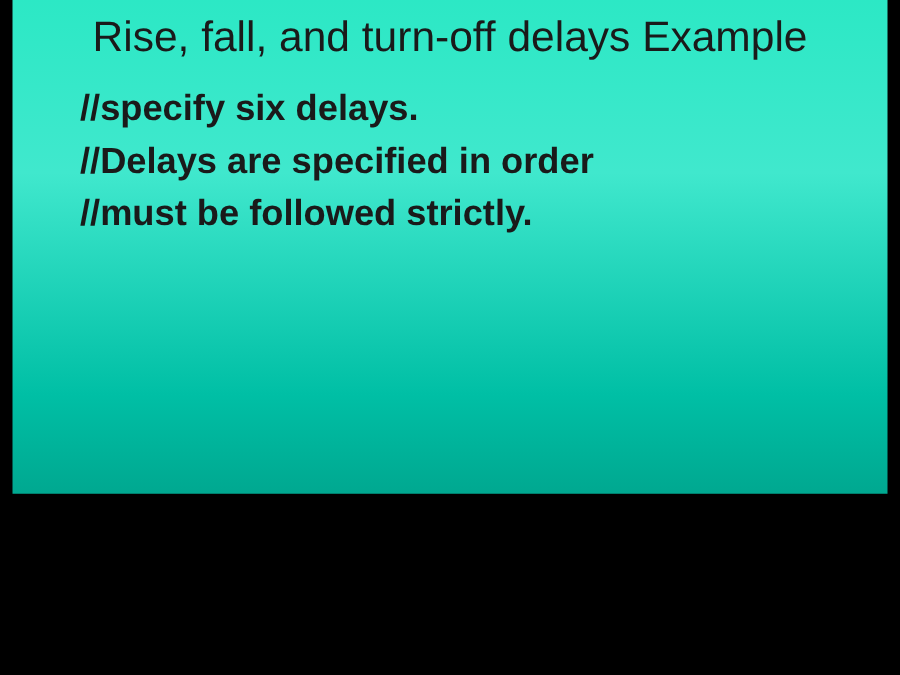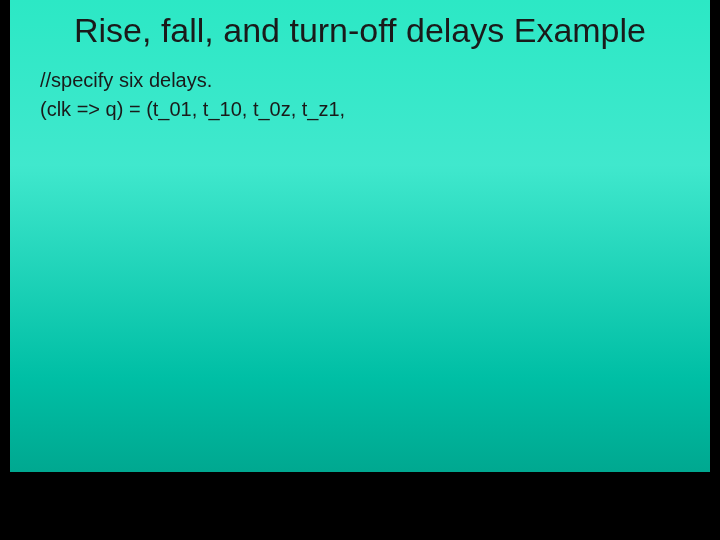--- a/index.html
+++ b/index.html
@@ -9,52 +9,54 @@
     }
     body {
       width: 720px;
       height: 540px;
       background: #000;
       font-family: Arial, Helvetica, sans-serif;
       overflow: hidden;
     }
     .slide {
       width: 700px;
-      height: 472px;
+      height: 395px;
       margin: 0 auto;
       background: linear-gradient(180deg, #2ce8c5 0%, #40e8cd 35%, #00bfa5 80%, #00a890 100%);
       padding: 10px 0 0 0;
     }
     .title {
       text-align: center;
       color: #1a1a1a;
       font-size: 34px;
       font-weight: 400;
       line-height: 1.18;
       padding: 0 20px 12px 20px;
     }
     .body-content {
       padding: 4px 20px 0 30px;
     }
     .line {
       color: #1a1a1a;
-      font-size: 20px;
-      font-weight: 400;
+      font-size: 29px;
+      font-weight: 700;
       line-height: 1.45;
       white-space: pre-wrap;
+      margin-left: 24px;
     }
     .indent {
       padding-left: 32px;
     }
     .keyword {
       color: #0050cc;
     }
   </style>
 </head>
 <body>
 
 <div class="slide">
   <div class="title">Rise, fall, and turn-off delays Example</div>
   <div class="body-content">
     <div class="line">//specify six delays.</div>
-    <div class="line">(clk =&gt; q) = (t_01, t_10, t_0z, t_z1,</div>
+    <div class="line">//Delays are specified in order</div>
+    <div class="line">//must be followed strictly.</div>
   </div>
 </div>
 
 </body></html>

